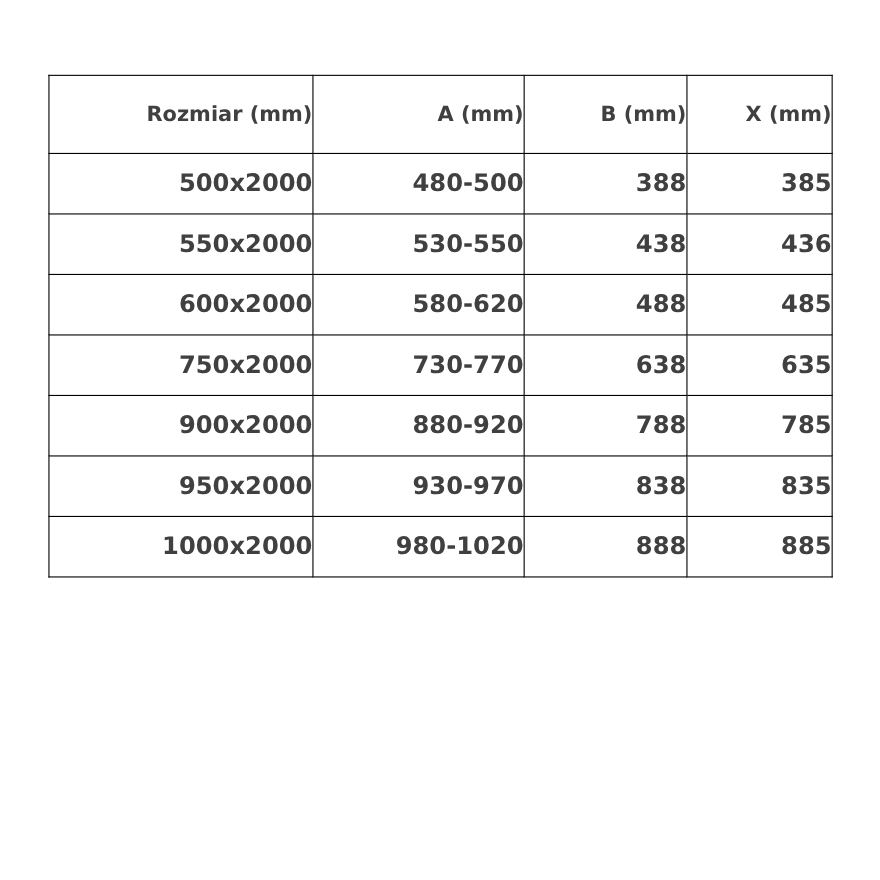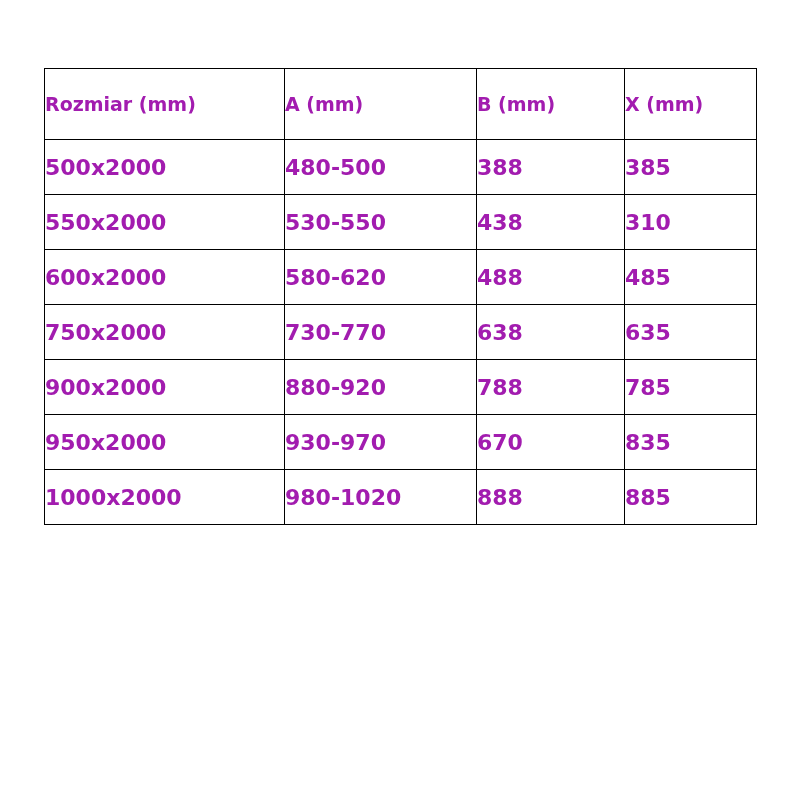--- a/index.html
+++ b/index.html
@@ -24,24 +24,24 @@
     top: 68px;
     width: 712px;
   }
   table.size-table {
     border-collapse: collapse;
     width: 712px;
     table-layout: fixed;
   }
   table.size-table td, table.size-table th {
     border: 1px solid #000000;
-    text-align: left;
+    text-align: right;
     vertical-align: middle;
     font-weight: bold;
-    color: #a21caf;
+    color: #404040;
     padding: 0;
   }
   table.size-table th {
     height: 70px;
     font-size: 19px;
   }
   table.size-table td {
     height: 54px;
     font-size: 22px;
   }
@@ -74,21 +74,21 @@
         <tr>
           <td>500x2000</td>
           <td>480-500</td>
           <td>388</td>
           <td>385</td>
         </tr>
         <tr>
           <td>550x2000</td>
           <td>530-550</td>
           <td>438</td>
-          <td>310</td>
+          <td>436</td>
         </tr>
         <tr>
           <td>600x2000</td>
           <td>580-620</td>
           <td>488</td>
           <td>485</td>
         </tr>
         <tr>
           <td>750x2000</td>
           <td>730-770</td>
@@ -97,21 +97,21 @@
         </tr>
         <tr>
           <td>900x2000</td>
           <td>880-920</td>
           <td>788</td>
           <td>785</td>
         </tr>
         <tr>
           <td>950x2000</td>
           <td>930-970</td>
-          <td>670</td>
+          <td>838</td>
           <td>835</td>
         </tr>
         <tr>
           <td>1000x2000</td>
           <td>980-1020</td>
           <td>888</td>
           <td>885</td>
         </tr>
       </tbody>
     </table>

